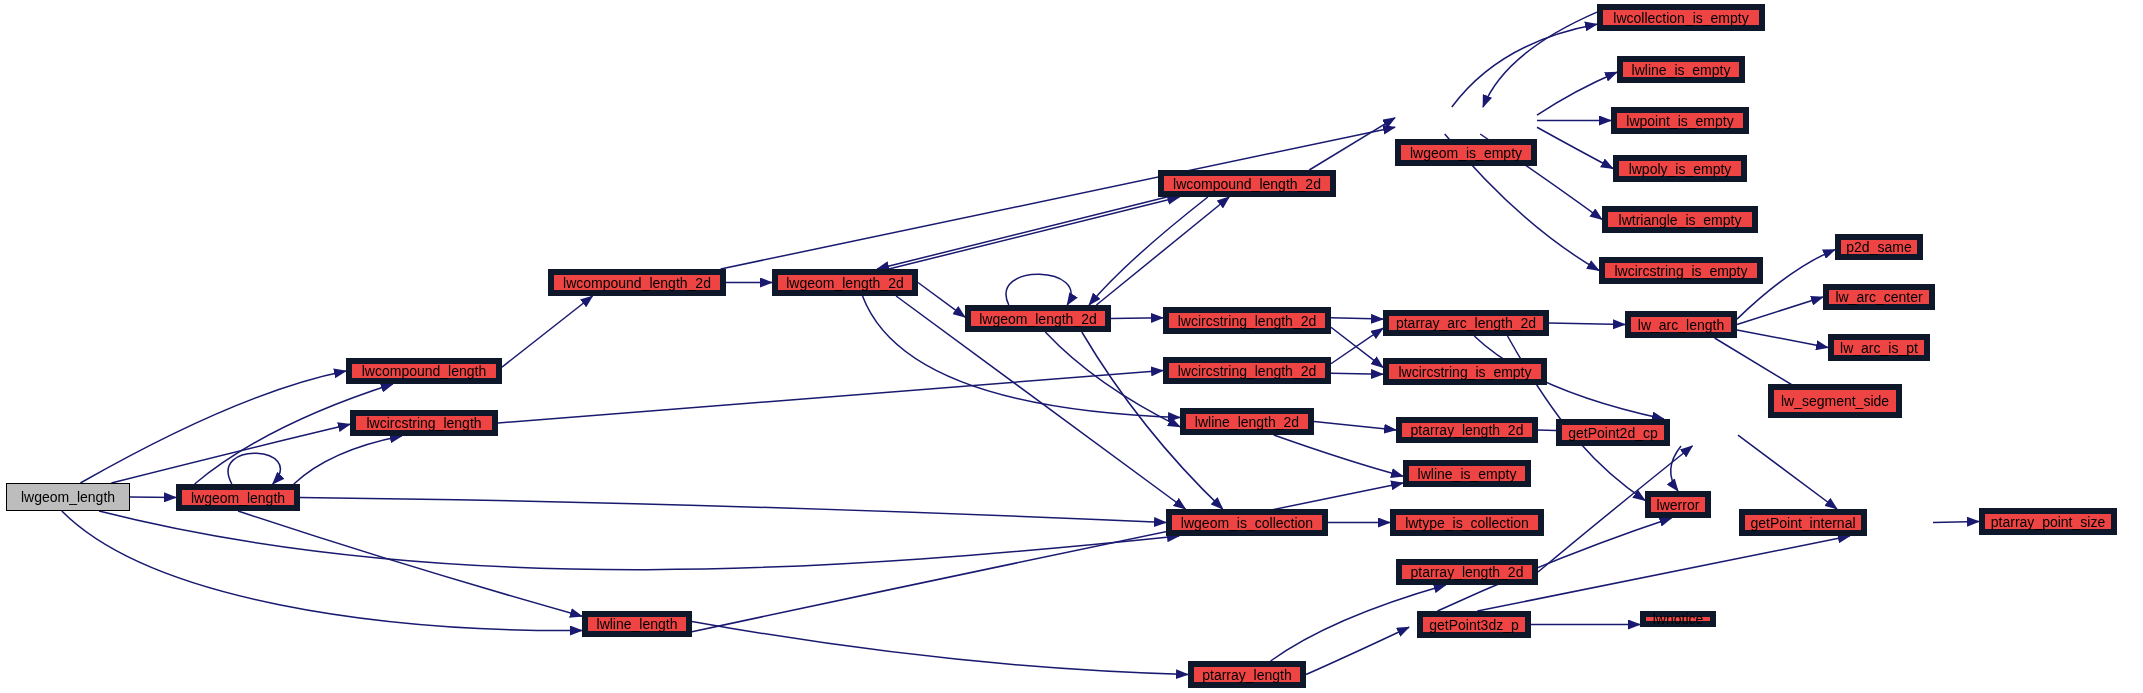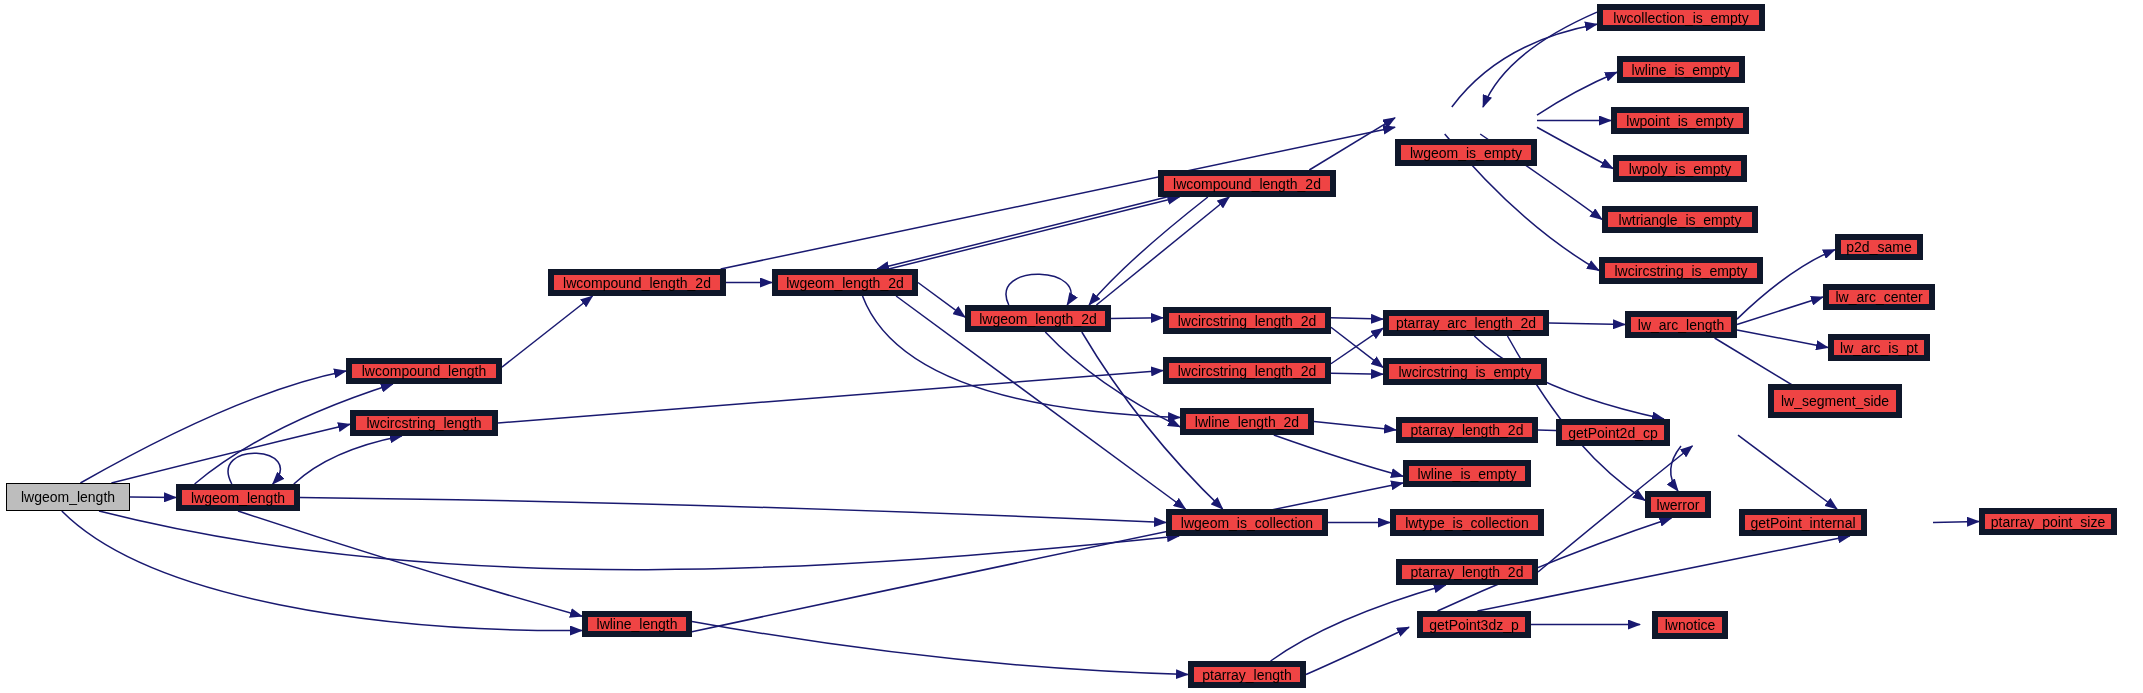--- a/index.html
+++ b/index.html
@@ -128,21 +128,21 @@
       <div class="node" style="left: 1396px; top: 417px; width: 142px; height: 26px;">ptarray_length_2d</div>
       <div class="node" style="left: 1403px; top: 460px; width: 128px; height: 27px;">lwline_is_empty</div>
       <div class="node" style="left: 1166px; top: 509px; width: 162px; height: 27px;">lwgeom_is_collection</div>
       <div class="node" style="left: 1390px; top: 509px; width: 154px; height: 27px;">lwtype_is_collection</div>
       <div class="node" style="left: 1396px; top: 559px; width: 142px; height: 26px;">ptarray_length_2d</div>
       <div class="node" style="left: 1188px; top: 661px; width: 118px; height: 27px;">ptarray_length</div>
       <div class="node" style="left: 1409px; top: 611px; width: 114px; height: 27px; margin-left: 8px;">getPoint3dz_p</div>
       <div class="node" style="left: 1625px; top: 311px; width: 112px; height: 27px;">lw_arc_length</div>
       <div class="node" style="left: 1556px; top: 419px; width: 114px; height: 27px;">getPoint2d_cp</div>
       <div class="node" style="left: 1645px; top: 491px; width: 66px; height: 27px;">lwerror</div>
-      <div class="node" style="left: 1640px; top: 611px; width: 76px; height: 28px; margin-left: 12px;">lwnotice</div>
+      <div class="node" style="left: 1640px; top: 611px; width: 76px; height: 16px;">lwnotice</div>
       <div class="node" style="left: 1835px; top: 234px; width: 88px; height: 26px;">p2d_same</div>
       <div class="node" style="left: 1823px; top: 284px; width: 112px; height: 26px;">lw_arc_center</div>
       <div class="node" style="left: 1828px; top: 334px; width: 102px; height: 27px;">lw_arc_is_pt</div>
       <div class="node" style="left: 1768px; top: 384px; width: 134px; height: 34px;">lw_segment_side</div>
       <div class="node" style="left: 1739px; top: 509px; width: 128px; height: 27px;">getPoint_internal</div>
       <div class="node" style="left: 1979px; top: 508px; width: 138px; height: 27px;">ptarray_point_size</div>
     </div>
 </div>
 
 </body></html>

